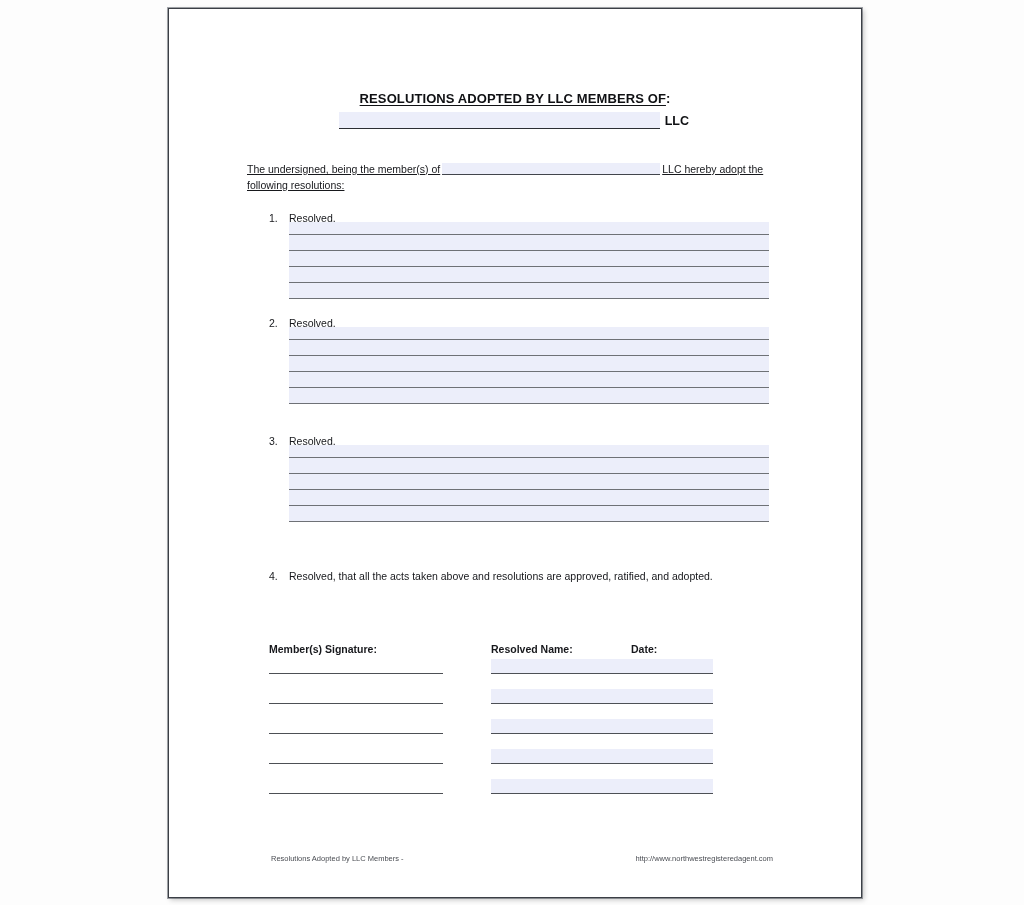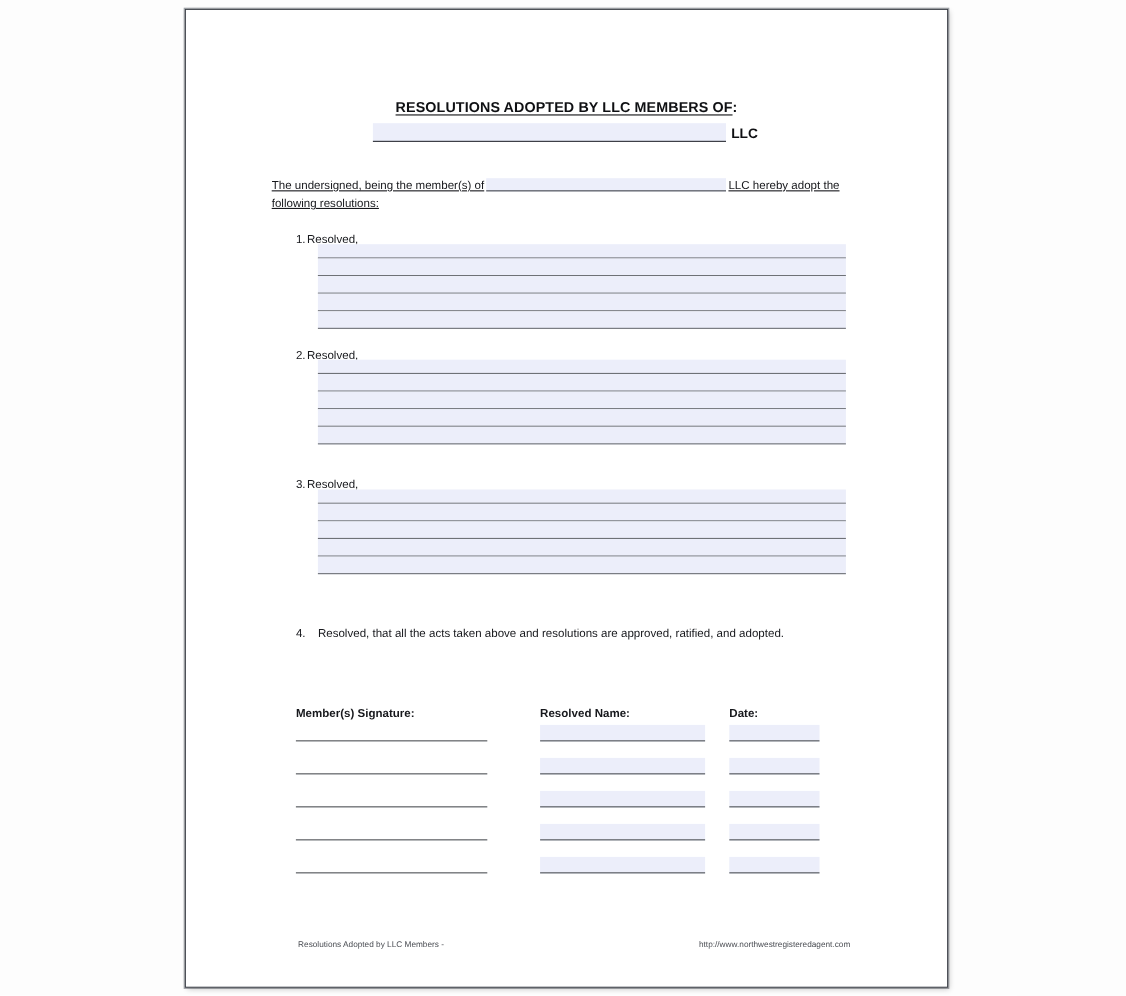--- a/index.html
+++ b/index.html
@@ -114,21 +114,21 @@
     color: #17181c;
     line-height: 14px;
   }
   .item-num {
     position: absolute;
     left: 100px;
     width: 16px;
   }
   .item-label {
     position: absolute;
-    left: 110px;
+    left: 120px;
   }
 
   .lines {
     position: absolute;
     left: 120px;
     width: 480px;
   }
   .ruled-line {
     height: 16px;
     background: #eceefa;
@@ -159,21 +159,21 @@
     left: 0;
     top: 612px;
     width: 100%;
   }
   .sig-col {
     position: absolute;
     top: 0;
   }
   .sig-col.c0 { left: 100px;  width: 174px; }
   .sig-col.c1 { left: 322px;  width: 150px; }
-  .sig-col.c2 { left: 494px;  width: 82px;  }
+  .sig-col.c2 { left: 462px;  width: 82px;  }
 
   .sig-head {
     font-size: 10.5px;
     font-weight: bold;
     color: #17181c;
     line-height: 14px;
     margin-bottom: 3px;
     margin-top: 21px;
   }
   .sig-slot {

